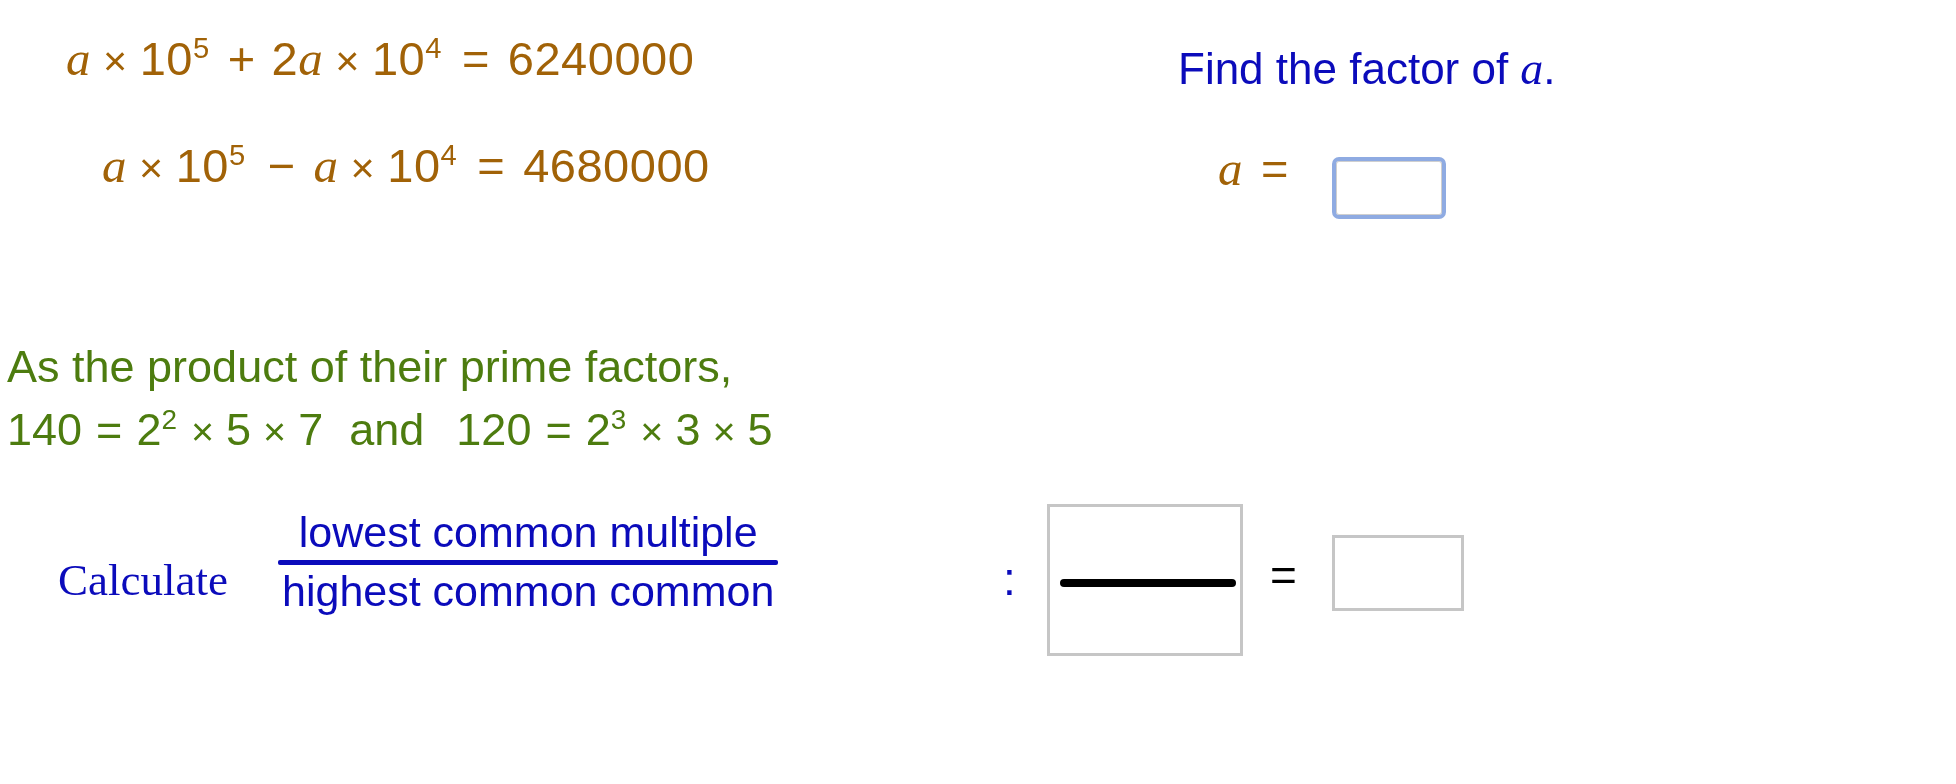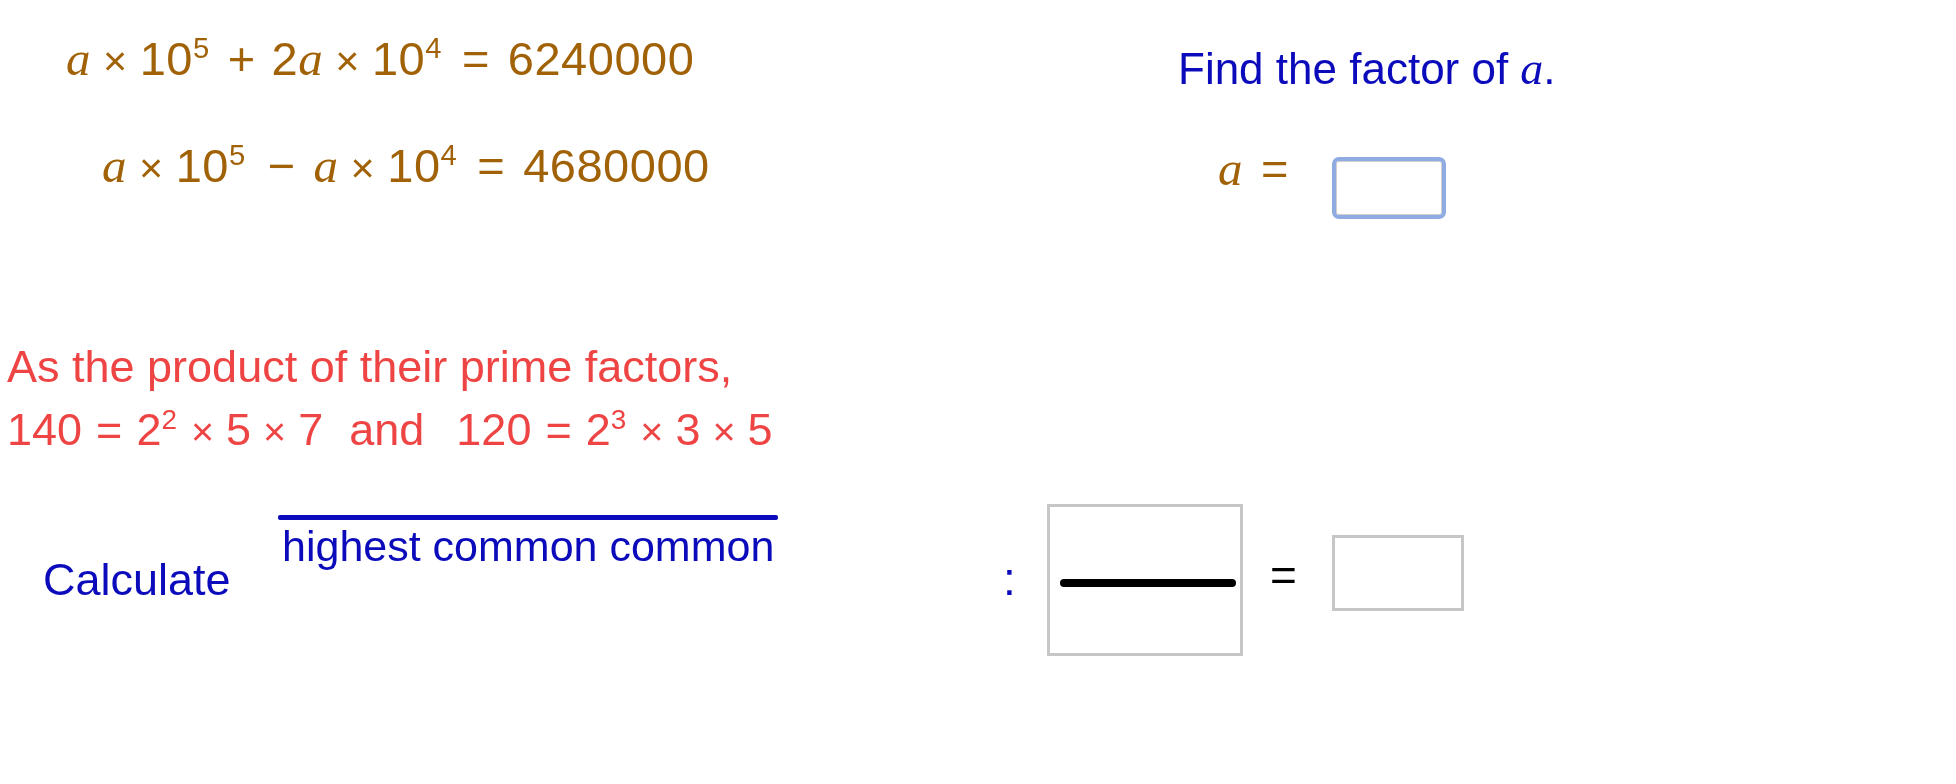--- a/index.html
+++ b/index.html
@@ -55,21 +55,21 @@
   
   .ansbox-grey {
     box-sizing: border-box;
     border: 3px solid #c6c6c6;
     background: #ffffff;
   }
 
   
   .stmt {
     font-size: 45px;
-    color: #ef4444;
+    color: #4d7c0f;
   }
 
   
   .calc-label { font-size: 45px; }
   .fraction {
     display: inline-block;
     text-align: center;
     vertical-align: middle;
     line-height: 1.05;
   }
@@ -114,23 +114,24 @@
 </div>
 
 <input class="abs ansbox-blue" type="text" value="" style="left: 1332px; top: 157px; width: 114px; height: 62px; font-size: 34px; text-align: center; outline: none;" placeholder="">
 
 <div class="abs stmt" style="left:7px; top:341px;">As the product of their prime factors,</div>
 
 <div class="abs stmt" style="left:7px; top:404px;">
   <span>140</span><span style="display:inline-block;width:14px"></span><span>=</span><span style="display:inline-block;width:14px"></span><span>2</span><span class="sup">2</span><span style="display:inline-block;width:14px"></span><span class="times">×</span><span style="display:inline-block;width:12px"></span><span>5</span><span style="display:inline-block;width:12px"></span><span class="times">×</span><span style="display:inline-block;width:12px"></span><span>7</span><span style="display:inline-block;width:26px"></span><span>and</span><span style="display:inline-block;width:32px"></span><span>120</span><span style="display:inline-block;width:14px"></span><span>=</span><span style="display:inline-block;width:14px"></span><span>2</span><span class="sup">3</span><span style="display:inline-block;width:14px"></span><span class="times">×</span><span style="display:inline-block;width:12px"></span><span>3</span><span style="display:inline-block;width:12px"></span><span class="times">×</span><span style="display:inline-block;width:12px"></span><span>5</span>
 </div>
 
-<div class="abs calc-label blue" style="left:43px; top:554px;">Calculate</div>
+<div class="abs calc-label blue" style="left:58px; top:554px;font-family:Liberation Serif, serif;">Calculate</div>
 
 <div class="abs fraction blue" style="left:278px; top:510px;">
+  <div class="num">lowest common multiple</div>
   <div class="bar"></div>
   <div class="den">highest common common</div>
 </div>
 
 <div class="abs colon blue" style="left:1003px; top:552px;">:</div>
 
 <div class="abs ansbox-grey" style="left:1047px; top:504px; width:196px; height:152px;">
   <input type="text" value="" style="position: absolute; left: 0px; top: 0px; width: 100%; height: 70px; border: none; outline: none; background: transparent; text-align: center; font-size: 34px; font-family: &quot;Liberation Sans&quot;, sans-serif; box-sizing: border-box;" placeholder="">
   <div class="inner-bar" style="left:10px; right:10px; top:72px; width:176px;"></div>
   <input type="text" value="" style="position: absolute; left: 0px; bottom: 0px; width: 100%; height: 70px; border: none; outline: none; background: transparent; text-align: center; font-size: 34px; font-family: &quot;Liberation Sans&quot;, sans-serif; box-sizing: border-box;" placeholder="">

